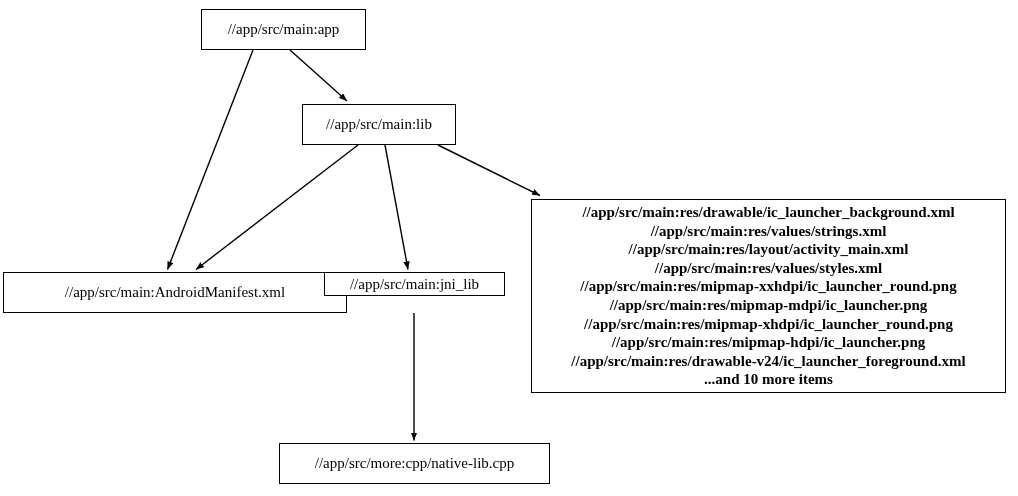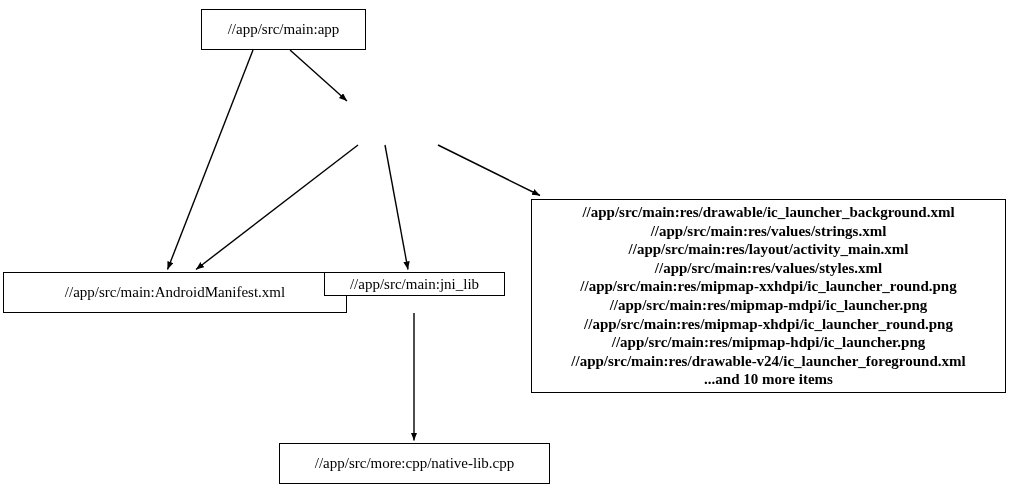--- a/index.html
+++ b/index.html
@@ -77,20 +77,23 @@
 
     <line x1="438" y1="145" x2="540" y2="195.5" stroke="#000000" stroke-width="1.4" marker-end="url(#arrowhead)"></line>
 
     <line x1="414" y1="313" x2="414" y2="440.5" stroke="#000000" stroke-width="1.4" marker-end="url(#arrowhead)"></line>
   </svg>
 
   <div class="node" id="node-app" style="left:201px; top:9px; width:165px; height:41px;">
     <span class="node-label">//app/src/main:app</span>
   </div>
 
+  <div class="node" id="node-lib" style="left:302px; top:104px; width:154px; height:41px;">
+    <span class="node-label">//app/src/main:lib</span>
+  </div>
 
   <div class="node" id="node-android-manifest" style="left:3px; top:272px; width:344px; height:41px;">
     <span class="node-label">//app/src/main:AndroidManifest.xml</span>
   </div>
 
   <div class="node" id="node-jni-lib" style="left:324px; top:272px; width:181px; height:24px;">
     <span class="node-label">//app/src/main:jni_lib</span>
   </div>
 
   <div class="node" id="node-res-group" style="left:531px; top:199px; width:475px; height:194px;">

